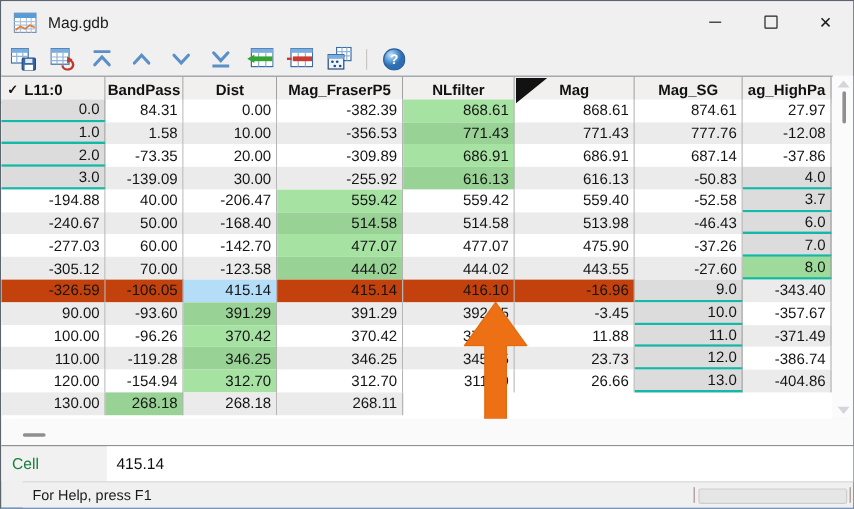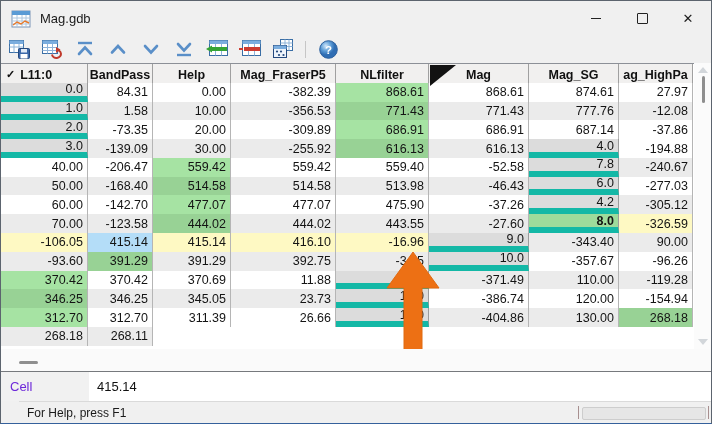--- a/index.html
+++ b/index.html
@@ -21,45 +21,45 @@
   
   .table-wrap{position:absolute;top:62px;left:0;width:693px;height:286px;background:#ffffff;overflow:hidden;border-top:1px solid #8c9097;}
   .grid{display:grid;grid-auto-rows:18.79px;}
   .hdr{box-sizing:border-box;height:22px;background:#f1f0ef;border-right:1px solid #a0a0a0;border-bottom:1px solid #8f8f8f;
        font-weight:bold;font-size:12.5px;color:#111;display:flex;align-items:center;justify-content:center;
        white-space:nowrap;overflow:hidden;}
   .hdr.first{justify-content:flex-start;padding-left:5px;}
   .chk{font-size:11px;margin-right:5px;}
   .cell{box-sizing:border-box;font-size:12.5px;color:#141414;display:flex;align-items:center;justify-content:flex-end;
         padding-right:4px;border-right:1px solid #b5b5b5;white-space:nowrap;overflow:hidden;}
-  .rowhdr{background:#dcdcdc;border-right:1px solid #9b9b9b;border-bottom:6px solid #14b8a6;}
+  .rowhdr{background:#dcdcdc;border-right:1px solid #9b9b9b;border-bottom:2px solid #14b8a6;}
   .even{background:#ffffff;}
   .odd{background:#ebebeb;}
   .nl-even{background:#a6e3a3;}
   .nl-odd{background:#98d295;}
-  .selrow{background:#fef9c3;}
-  .selrow-hdr{background:#9edb9b;font-weight:bold;}
+  .selrow{background:#c2410c;}
+  .selrow-hdr{background:#9edb9b;}
   .selcell{background:#b4ddf8;}
   
   .col-marker{position:absolute;left:429px;top:1px;width:0;height:0;
               border-top:21px solid #121212;border-right:26px solid transparent;}
   
   .arrow-overlay{position:absolute;left:383px;top:187px;pointer-events:none;}
   
   .vscroll{position:absolute;top:62px;left:693px;width:19px;height:286px;background:#fbfbfb;}
   .vscroll .thumb{position:absolute;left:8px;top:13px;width:3px;height:27px;background:#8f8f8f;border-radius:2px;}
   .scroll-arrow{position:absolute;left:4px;width:0;height:0;border-left:5px solid transparent;border-right:5px solid transparent;}
   .arrow-up{top:4px;border-bottom:6px solid #d2d6da;}
   .arrow-down{bottom:4px;border-top:6px solid #d2d6da;}
   
   .hscroll{position:absolute;top:348px;left:0;width:712px;height:23px;background:#fafafa;border-bottom:1px solid #76797d;box-sizing:border-box;}
   .hscroll .thumb{position:absolute;left:18px;top:12px;width:19px;height:3px;background:#8f8f8f;border-radius:2px;}
   
   .cell-panel{position:absolute;top:371px;left:0;width:712px;height:29px;display:flex;align-items:stretch;background:#f1f1f1;}
-  .cell-label{width:88px;display:flex;align-items:center;padding-left:9px;font-size:13px;color:#6d28d9;box-sizing:border-box;}
+  .cell-label{width:88px;display:flex;align-items:center;padding-left:9px;font-size:13px;color:#15803d;box-sizing:border-box;}
   .cell-input{flex:1;background:#ffffff;display:flex;align-items:center;padding-left:8px;font-size:13px;color:#111;}
   
   .statusbar{position:absolute;top:400px;left:18px;width:712px;height:36px;background:#f0f0f0;border-top:1px solid #dadada;box-sizing:border-box;}
   .status-text{position:absolute;left:8px;top:4px;font-size:12px;color:#1a1a1a;}
   .status-recess{position:absolute;left:563px;top:5px;width:122px;height:11px;background:#e6e6e6;border:1px solid #cdcdcd;border-radius:2px;}
   .status-sep1{position:absolute;left:559px;top:4px;width:1px;height:13px;background:#a78f8f;}
   .status-sep2{position:absolute;left:689px;top:4px;width:1px;height:13px;background:#a78f8f;}
   .resize-grip{position:absolute;right:1px;bottom:1px;width:14px;height:14px;
     background:linear-gradient(135deg,transparent 0 50%,#ffffff 50%,#ffffff 56%,#b9b9b9 56%,#b9b9b9 62%,transparent 62% 72%,#b9b9b9 72%,#b9b9b9 78%,transparent 78% 88%,#b9b9b9 88%,#b9b9b9 94%,transparent 94%);}
 </style>
@@ -182,21 +182,21 @@
   <div class="table-wrap">
     <div class="grid" style="grid-template-columns: 87px 65px 78px 105px 93px 100px 90px 74px;">
         <div class="hdr first">
           <span class="chk">✓</span>
           <span>L11:0</span>
         </div>
         <div class="hdr">
           <span>BandPass</span>
         </div>
         <div class="hdr">
-          <span>Help</span>
+          <span>Dist</span>
         </div>
         <div class="hdr">
           <span>Mag_FraserP5</span>
         </div>
         <div class="hdr">
           <span>NLfilter</span>
         </div>
         <div class="hdr">
           <span>Mag</span>
         </div>
@@ -229,45 +229,46 @@
         <div class="cell data even nl-even">686.91</div>
         <div class="cell data even">686.91</div>
         <div class="cell data even">687.14</div>
         <div class="cell data even">-37.86</div>
         <div class="cell rowhdr">3.0</div>
         <div class="cell data odd">-139.09</div>
         <div class="cell data odd">30.00</div>
         <div class="cell data odd">-255.92</div>
         <div class="cell data odd nl-odd">616.13</div>
         <div class="cell data odd">616.13</div>
+        <div class="cell data odd">-50.83</div>
         <div class="cell rowhdr">4.0</div>
         <div class="cell data even">-194.88</div>
         <div class="cell data even">40.00</div>
         <div class="cell data even">-206.47</div>
         <div class="cell data even nl-even">559.42</div>
         <div class="cell data even">559.42</div>
         <div class="cell data even">559.40</div>
         <div class="cell data even">-52.58</div>
-        <div class="cell rowhdr">7.8</div>
+        <div class="cell rowhdr">3.7</div>
         <div class="cell data odd">-240.67</div>
         <div class="cell data odd">50.00</div>
         <div class="cell data odd">-168.40</div>
         <div class="cell data odd nl-odd">514.58</div>
         <div class="cell data odd">514.58</div>
         <div class="cell data odd">513.98</div>
         <div class="cell data odd">-46.43</div>
         <div class="cell rowhdr">6.0</div>
         <div class="cell data even">-277.03</div>
         <div class="cell data even">60.00</div>
         <div class="cell data even">-142.70</div>
         <div class="cell data even nl-even">477.07</div>
         <div class="cell data even">477.07</div>
         <div class="cell data even">475.90</div>
         <div class="cell data even">-37.26</div>
-        <div class="cell rowhdr">4.2</div>
+        <div class="cell rowhdr">7.0</div>
         <div class="cell data odd">-305.12</div>
         <div class="cell data odd">70.00</div>
         <div class="cell data odd">-123.58</div>
         <div class="cell data odd nl-odd">444.02</div>
         <div class="cell data odd">444.02</div>
         <div class="cell data odd">443.55</div>
         <div class="cell data odd">-27.60</div>
         <div class="cell rowhdr selrow-hdr">8.0</div>
         <div class="cell data even selrow">-326.59</div>
         <div class="cell data even selrow">-106.05</div>
@@ -278,20 +279,21 @@
         <div class="cell rowhdr">9.0</div>
         <div class="cell data odd">-343.40</div>
         <div class="cell data odd">90.00</div>
         <div class="cell data odd">-93.60</div>
         <div class="cell data odd nl-odd">391.29</div>
         <div class="cell data odd">391.29</div>
         <div class="cell data odd">392.75</div>
         <div class="cell data odd">-3.45</div>
         <div class="cell rowhdr">10.0</div>
         <div class="cell data even">-357.67</div>
+        <div class="cell data even">100.00</div>
         <div class="cell data even">-96.26</div>
         <div class="cell data even nl-even">370.42</div>
         <div class="cell data even">370.42</div>
         <div class="cell data even">370.69</div>
         <div class="cell data even">11.88</div>
         <div class="cell rowhdr">11.0</div>
         <div class="cell data odd">-371.49</div>
         <div class="cell data odd">110.00</div>
         <div class="cell data odd">-119.28</div>
         <div class="cell data odd nl-odd">346.25</div>

